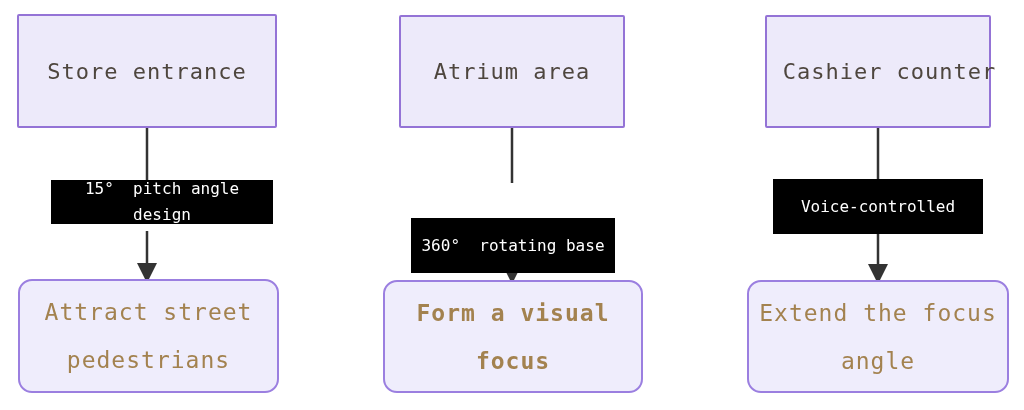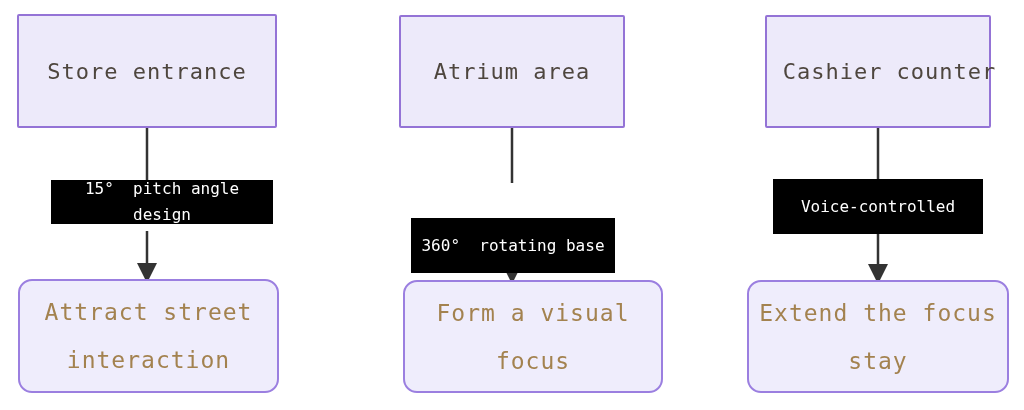--- a/index.html
+++ b/index.html
@@ -64,21 +64,21 @@
     text-align: center;
     white-space: pre;
   }
   
   .c1s { left: 17px;  top: 14px;  width: 260px; height: 114px; }
   .c1e { left: 51px;  top: 180px; width: 222px; height: 44px;  }
   .c1t { left: 18px;  top: 279px; width: 261px; height: 114px; }
   
   .c2s { left: 399px; top: 15px;  width: 226px; height: 113px; }
   .c2e { left: 411px; top: 182px; width: 204px; height: 55px; margin-top: 36px;  }
-  .c2t { left: 403px; top: 280px; width: 260px; height: 113px; }
+  .c2t { left: 383px; top: 280px; width: 260px; height: 113px; font-weight: bold; }
   
   .c3s { left: 765px; top: 15px;  width: 226px; height: 113px; padding-left: 23px; }
   .c3e { left: 773px; top: 179px; width: 210px; height: 55px;  }
   .c3t { left: 747px; top: 280px; width: 262px; height: 113px; }
 </style>
 </head>
 <body>
 
 <div class="canvas">
 
@@ -102,21 +102,21 @@
 
   <div class="node source c1s">
     <span>Store entrance</span>
   </div>
   <div class="edge-label c1e">
     <span>15°  pitch angle</span>
     <span>design</span>
   </div>
   <div class="node target c1t">
     <span>Attract street</span>
-    <span>interaction</span>
+    <span>pedestrians</span>
   </div>
 
   <div class="node source c2s">
     <span>Atrium area</span>
   </div>
   <div class="edge-label c2e">
     <span>360°  rotating base</span>
     <span></span>
   </div>
   <div class="node target c2t">
@@ -125,16 +125,16 @@
   </div>
 
   <div class="node source c3s">
     <span>Cashier counter</span>
   </div>
   <div class="edge-label c3e">
     <span>Voice-controlled</span>
   </div>
   <div class="node target c3t">
     <span>Extend the focus</span>
-    <span>stay</span>
+    <span>angle</span>
   </div>
 
 </div>
 
 </body></html>

